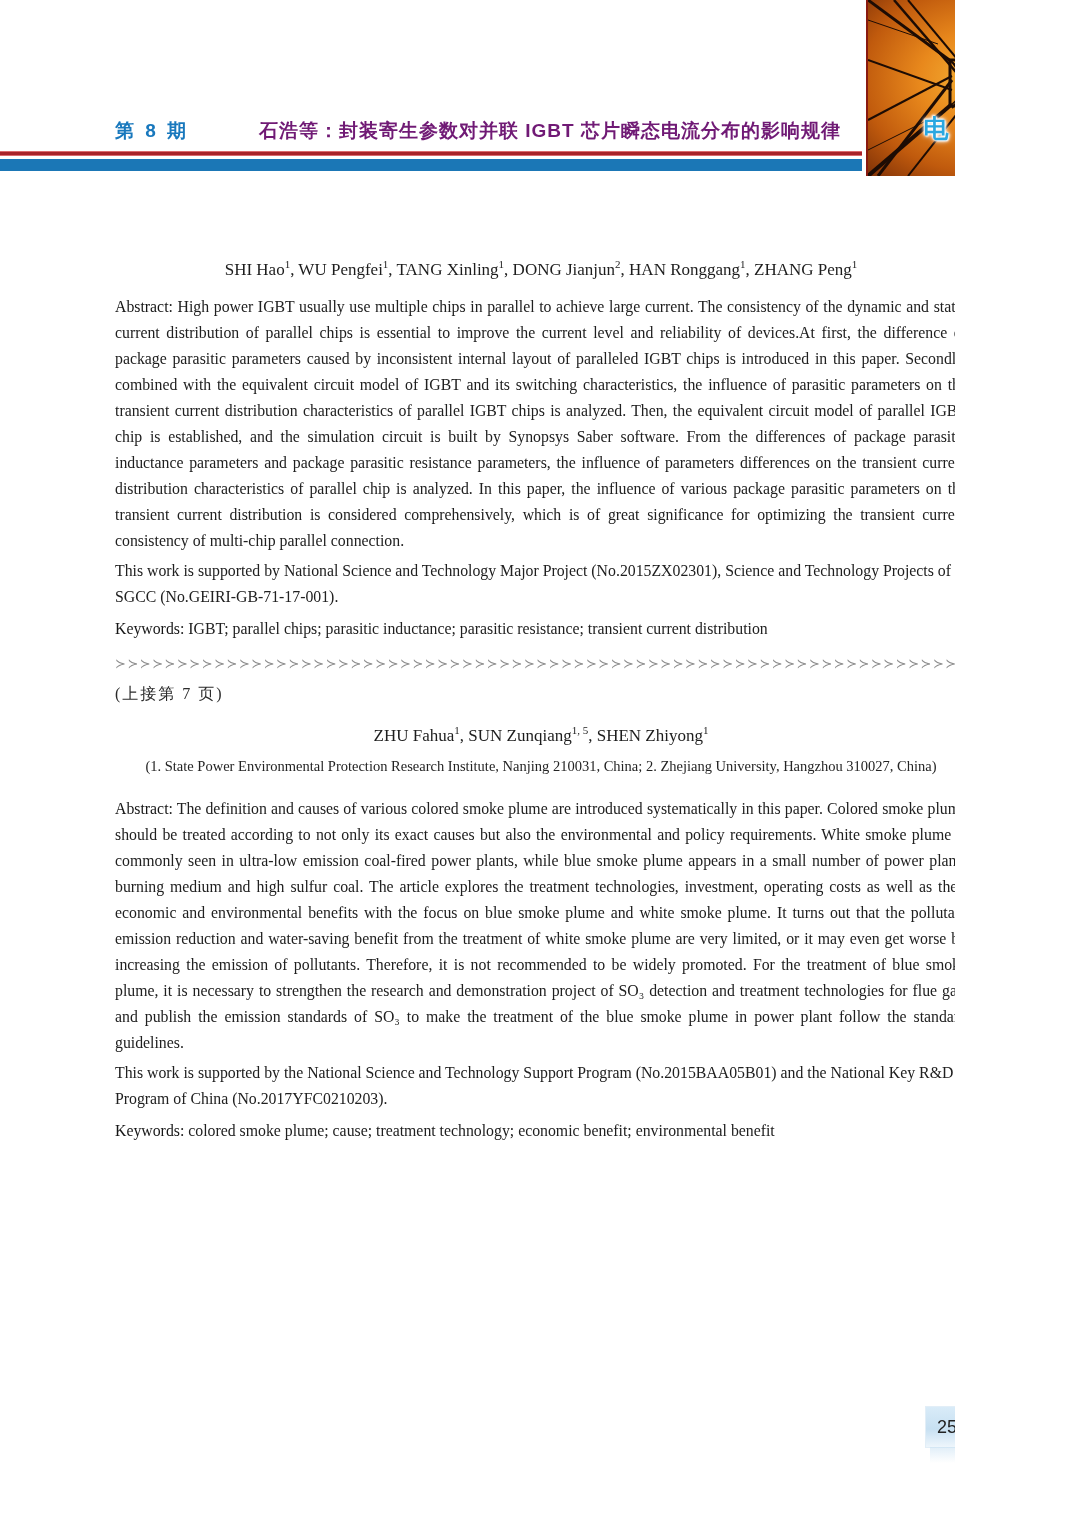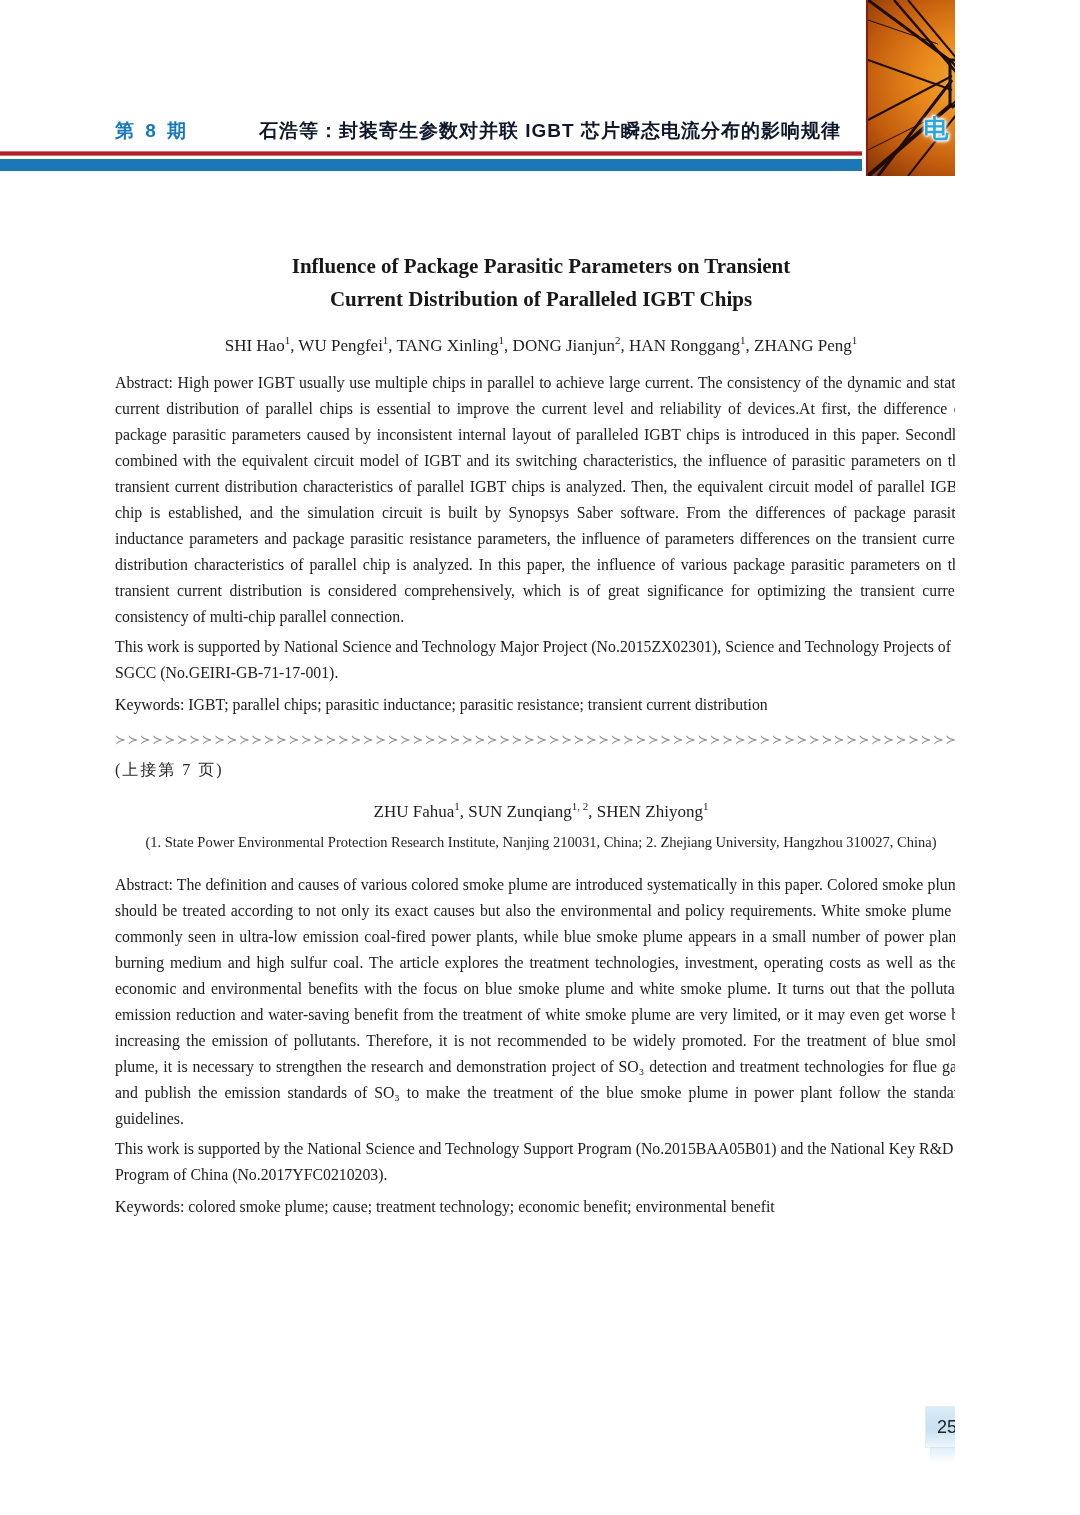--- a/index.html
+++ b/index.html
@@ -11,21 +11,21 @@
 
   
   .header-issue {
     position:absolute; left:115px; top:118px;
     font-family:"Liberation Sans","DejaVu Sans",sans-serif;
     font-weight:bold; font-size:19px; color:#1878bd; letter-spacing:3px;
   }
   .header-running {
     position:absolute; left:250px; top:118px; width:600px; text-align:center;
     font-family:"Liberation Sans","DejaVu Sans",sans-serif;
-    font-weight:bold; font-size:19px; color:#0f172a; letter-spacing:1px;
+    font-weight:bold; font-size:19px; color:#701a75; letter-spacing:1px;
     white-space:nowrap;
   }
   .header-rule { position:absolute; left:0; top:151px; width:862px; }
   .rule-red {
     height:5px;
     background:linear-gradient(to bottom,#dd6a6e 0 20%,#a8232a 20% 80%,#dd6a6e 80% 100%);
   }
   .rule-gap { height:3px; background:#ffffff; }
   .rule-blue { height:12px; background:#1b77b6; }
 
@@ -144,36 +144,32 @@
         <line x1="0" y1="150" x2="60" y2="120" stroke-width="1"></line>
         <line x1="214" y1="150" x2="154" y2="120" stroke-width="1"></line>
       </g>
     </svg>
     <div class="masthead-label">电 网</div>
   </div>
 
   <div class="main">
 
     <section>
-      <h1 class="paper-title title-1">
-          <div>Influence of Package Parasitic Parameters on Transient</div>
-          <div>Current Distribution of Paralleled IGBT Chips</div>
-        </h1>
       <div class="authors">SHI Hao<sup>1</sup>, WU Pengfei<sup>1</sup>, TANG Xinling<sup>1</sup>, DONG Jianjun<sup>2</sup>, HAN Ronggang<sup>1</sup>, ZHANG Peng<sup>1</sup></div>
       <p class="para abstract-1"><b>Abstract</b><span>: High power IGBT usually use multiple chips in parallel to achieve large current. The consistency of the dynamic and static current distribution of parallel chips is essential to improve the current level and reliability of devices.At first, the difference of package parasitic parameters caused by inconsistent internal layout of paralleled IGBT chips is introduced in this paper. Secondly, combined with the equivalent circuit model of IGBT and its switching characteristics, the influence of parasitic parameters on the transient current distribution characteristics of parallel IGBT chips is analyzed. Then, the equivalent circuit model of parallel IGBT chip is established, and the simulation circuit is built by Synopsys Saber software. From the differences of package parasitic inductance parameters and package parasitic resistance parameters, the influence of parameters differences on the transient current distribution characteristics of parallel chip is analyzed. In this paper, the influence of various package parasitic parameters on the transient current distribution is considered comprehensively, which is of great significance for optimizing the transient current consistency of multi-chip parallel connection.</span></p>
       <p class="para funding">This work is supported by National Science and Technology Major Project (No.2015ZX02301), Science and Technology Projects of SGCC (No.GEIRI-GB-71-17-001).</p>
       <p class="para keywords"><b>Keywords</b><span>: IGBT; parallel chips; parasitic inductance; parasitic resistance; transient current distribution</span></p>
     </section>
 
     <div class="separator">≻≻≻≻≻≻≻≻≻≻≻≻≻≻≻≻≻≻≻≻≻≻≻≻≻≻≻≻≻≻≻≻≻≻≻≻≻≻≻≻≻≻≻≻≻≻≻≻≻≻≻≻≻≻≻≻≻≻≻≻≻≻≻≻≻≻≻≻≻≻≻≻≻≻≻≻≻≻≻≻≻≻≻≻≻≻≻≻≻≻≻≻≻≻≻≻≻≻≻≻</div>
 
     <div class="continuation">(上接第 7 页)</div>
 
     <section>
-      <div class="authors">ZHU Fahua<sup>1</sup>, SUN Zunqiang<sup>1, 2</sup>, SHEN Zhiyong<sup>1</sup></div>
+      <div class="authors">ZHU Fahua<sup>1</sup>, SUN Zunqiang<sup>1, 5</sup>, SHEN Zhiyong<sup>1</sup></div>
       <div class="affils">
           <div>(1. State Power Environmental Protection Research Institute, Nanjing 210031, China; 2. Zhejiang University, Hangzhou 310027, China)</div>
         </div>
       <p class="para abstract-2"><b>Abstract</b><span>: The definition and causes of various colored smoke plume are introduced systematically in this paper. Colored smoke plume should be treated according to not only its exact causes but also the environmental and policy requirements. White smoke plume is commonly seen in ultra-low emission coal-fired power plants, while blue smoke plume appears in a small number of power plants burning medium and high sulfur coal. The article explores the treatment technologies, investment, operating costs as well as their economic and environmental benefits with the focus on blue smoke plume and white smoke plume. It turns out that the pollutant emission reduction and water-saving benefit from the treatment of white smoke plume are very limited, or it may even get worse by increasing the emission of pollutants. Therefore, it is not recommended to be widely promoted. For the treatment of blue smoke plume, it is necessary to strengthen the research and demonstration project of SO₃ detection and treatment technologies for flue gas, and publish the emission standards of SO₃ to make the treatment of the blue smoke plume in power plant follow the standard guidelines.</span></p>
       <p class="para funding">This work is supported by the National Science and Technology Support Program (No.2015BAA05B01) and the National Key R&amp;D Program of China (No.2017YFC0210203).</p>
       <p class="para keywords"><b>Keywords</b><span>: colored smoke plume; cause; treatment technology; economic benefit; environmental benefit</span></p>
     </section>
 
   </div>
 

